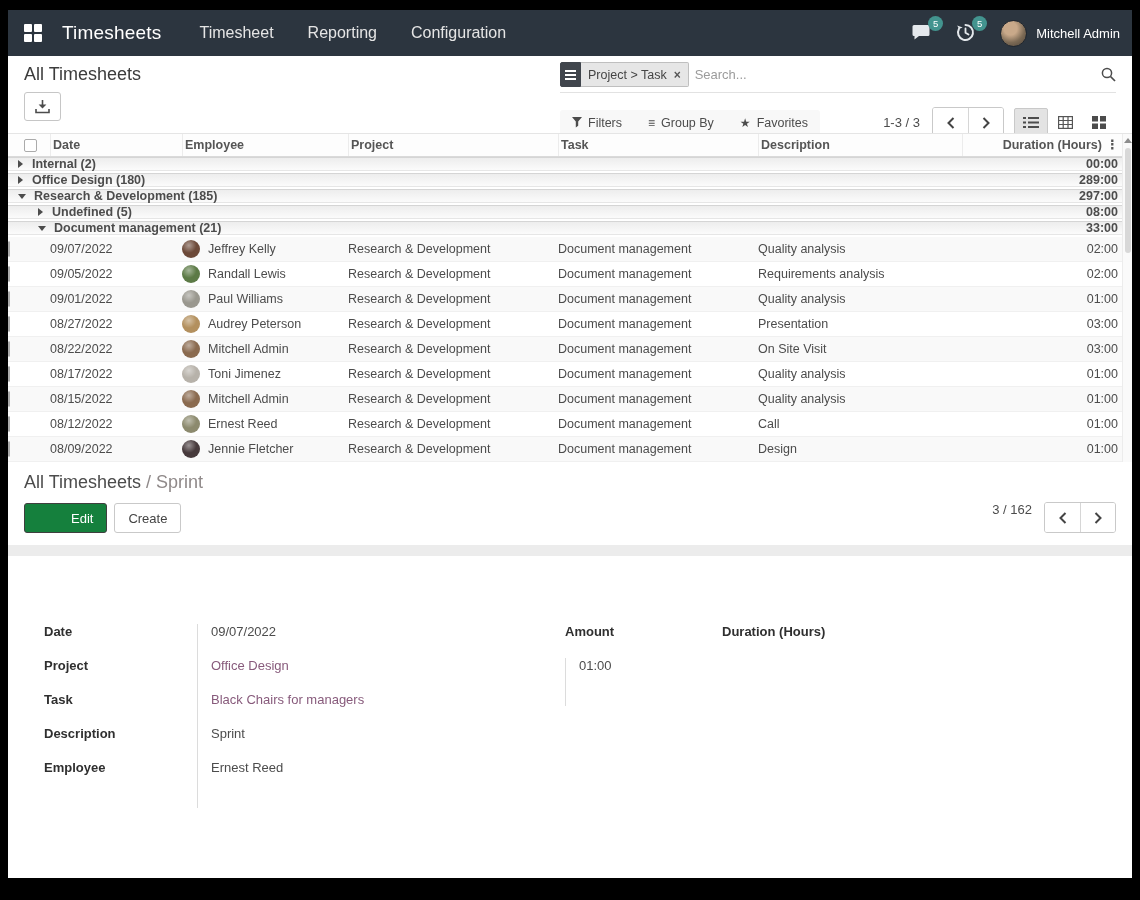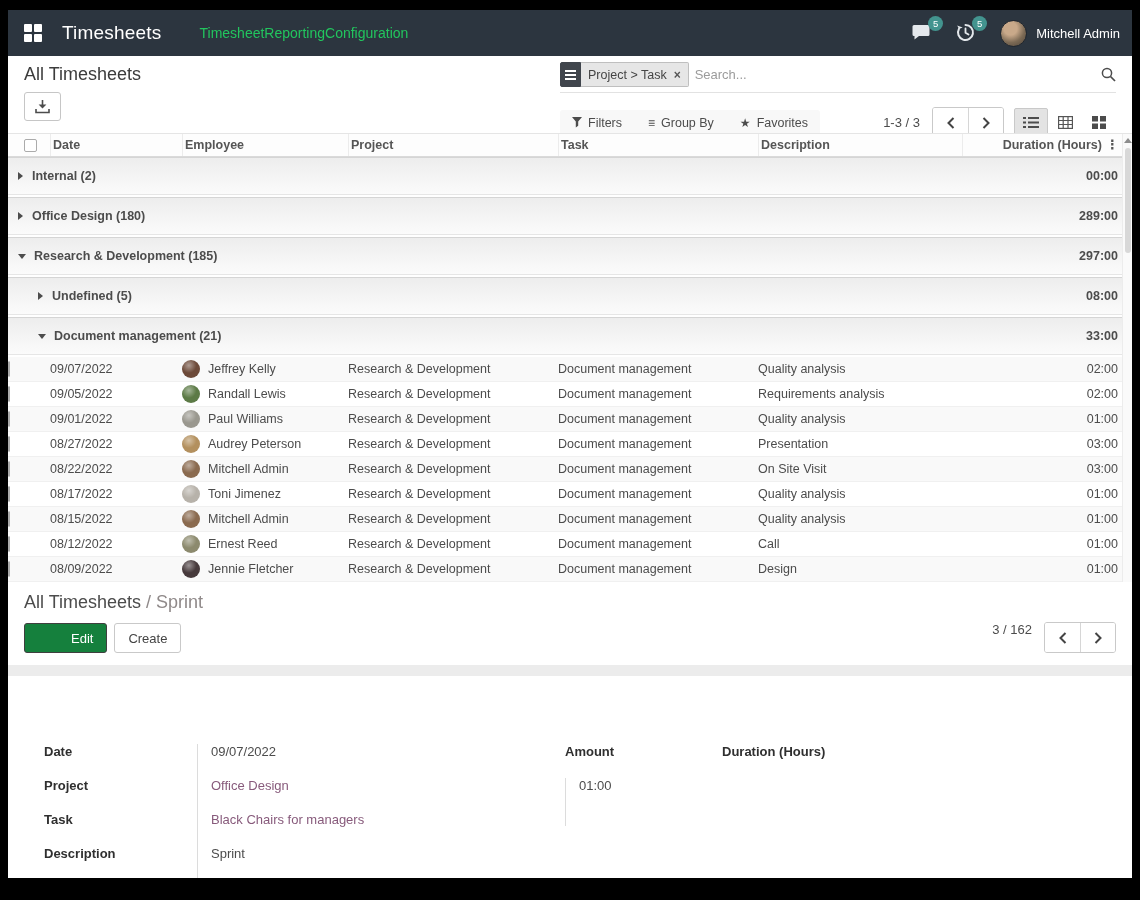--- a/index.html
+++ b/index.html
@@ -4,21 +4,21 @@
 <style>
   * { box-sizing: border-box; margin: 0; padding: 0; }
   html,body { width:1140px; height:900px; background:#000; font-family:"Liberation Sans","DejaVu Sans",sans-serif; }
   .app { position:absolute; left:8px; top:10px; width:1124px; height:868px; background:#fff; overflow:hidden; }
 
   
   .nav { height:46px; background:#2c353f; display:flex; align-items:center; color:#fff; padding:0 12px; }
   .apps-grid { width:18px; height:18px; display:grid; grid-template-columns:8px 8px; grid-template-rows:8px 8px; gap:2px; margin:0 4px; cursor:pointer; }
   .apps-grid span { background:#fff; border-radius:1px; }
   .brand { font-size:19px; margin-left:16px; letter-spacing:.2px; cursor:pointer; }
-  .nav-menu { display:flex; margin-left:38px; font-size:14px; color:#22c55e; }
+  .nav-menu { display:flex; gap:34px; margin-left:38px; font-size:16px; color:#e5e5e5; }
   .nav-menu div { cursor:pointer; }
   .nav-right { margin-left:auto; display:flex; align-items:center; gap:22px; }
   .nav-ico { position:relative; width:22px; height:20px; cursor:pointer; }
   .badge { position:absolute; top:-7px; right:-9px; min-width:15px; height:15px; border-radius:8px; background:#43948f; color:#fff; font-size:9.5px; line-height:15px; text-align:center; padding:0 3px; }
   .user { display:flex; align-items:center; gap:9px; font-size:13px; cursor:pointer; }
   .user-avatar { width:27px; height:27px; border-radius:50%; background:radial-gradient(circle at 38% 30%, #c9a98a 0 28%, #7c6a55 60%, #4d4338 100%); border:1px solid #1f262e; }
 
   
   .cp { position:relative; height:77px; padding:8px 16px 0 16px; }
   .cp-title { font-size:18px; color:#3c3c3c; }
@@ -47,21 +47,21 @@
 
   
   .list-region { position:relative; border-top:1px solid #e5e5e5; }
   .lrow { display:grid; grid-template-columns:42px 132px 166px 210px 200px 1fr 170px; align-items:center; }
   .thead { height:23px; font-size:12.5px; font-weight:bold; color:#555; border-bottom:1px solid #dadada; position:relative; background:#fdfdfd; }
   .thead > div { padding-left:2px; height:100%; display:flex; align-items:center; cursor:pointer; }
   .thead > div + div { border-left:1px solid #ececec; }
   .th-dur { justify-content:flex-end; padding-right:30px; }
   .opt-dots { position:absolute; right:13px; top:3px; font-size:13px; font-weight:bold; color:#555; cursor:pointer; }
   .cbox { width:13px; height:13px; border:1px solid #ababab; border-radius:2px; background:#fff; margin:0 auto; cursor:pointer; }
-  .group-row { display:flex; align-items:center; height:38px; background:linear-gradient(#ededed,#fbfbfb); border-top:1px solid #d5d5d5; border-bottom:1px solid #e6e6e6; margin-bottom:2px; font-size:12.5px; font-weight:bold; color:#4c4c4c; cursor:pointer; }
+  .group-row { display:flex; align-items:center; height:14px; background:linear-gradient(#ededed,#fbfbfb); border-top:1px solid #d5d5d5; border-bottom:1px solid #e6e6e6; margin-bottom:2px; font-size:12.5px; font-weight:bold; color:#4c4c4c; cursor:pointer; }
   .g0 { padding-left:10px; } .g1 { padding-left:30px; }
   .caret-r { width:0; height:0; border-left:5px solid #4c4c4c; border-top:4px solid transparent; border-bottom:4px solid transparent; margin-right:9px; }
   .caret-d { width:0; height:0; border-top:5px solid #4c4c4c; border-left:4px solid transparent; border-right:4px solid transparent; margin-right:8px; }
   .group-dur { margin-left:auto; padding-right:14px; }
   .drow { height:25px; font-size:12.5px; color:#4c4c4c; border-bottom:1px solid #f0f0f0; cursor:pointer; background:#fff; }
   .drow:nth-child(odd) { background:#f9f9f9; }
   .emp { display:flex; align-items:center; gap:8px; }
   .avatar { width:18px; height:18px; border-radius:50%; flex:none; }
   .dur-cell { text-align:right; padding-right:14px; }
   .scrolltrack { position:absolute; top:0; right:0; bottom:0; width:10px; background:#fafafa; border-left:1px solid #ececec; cursor:pointer; }

